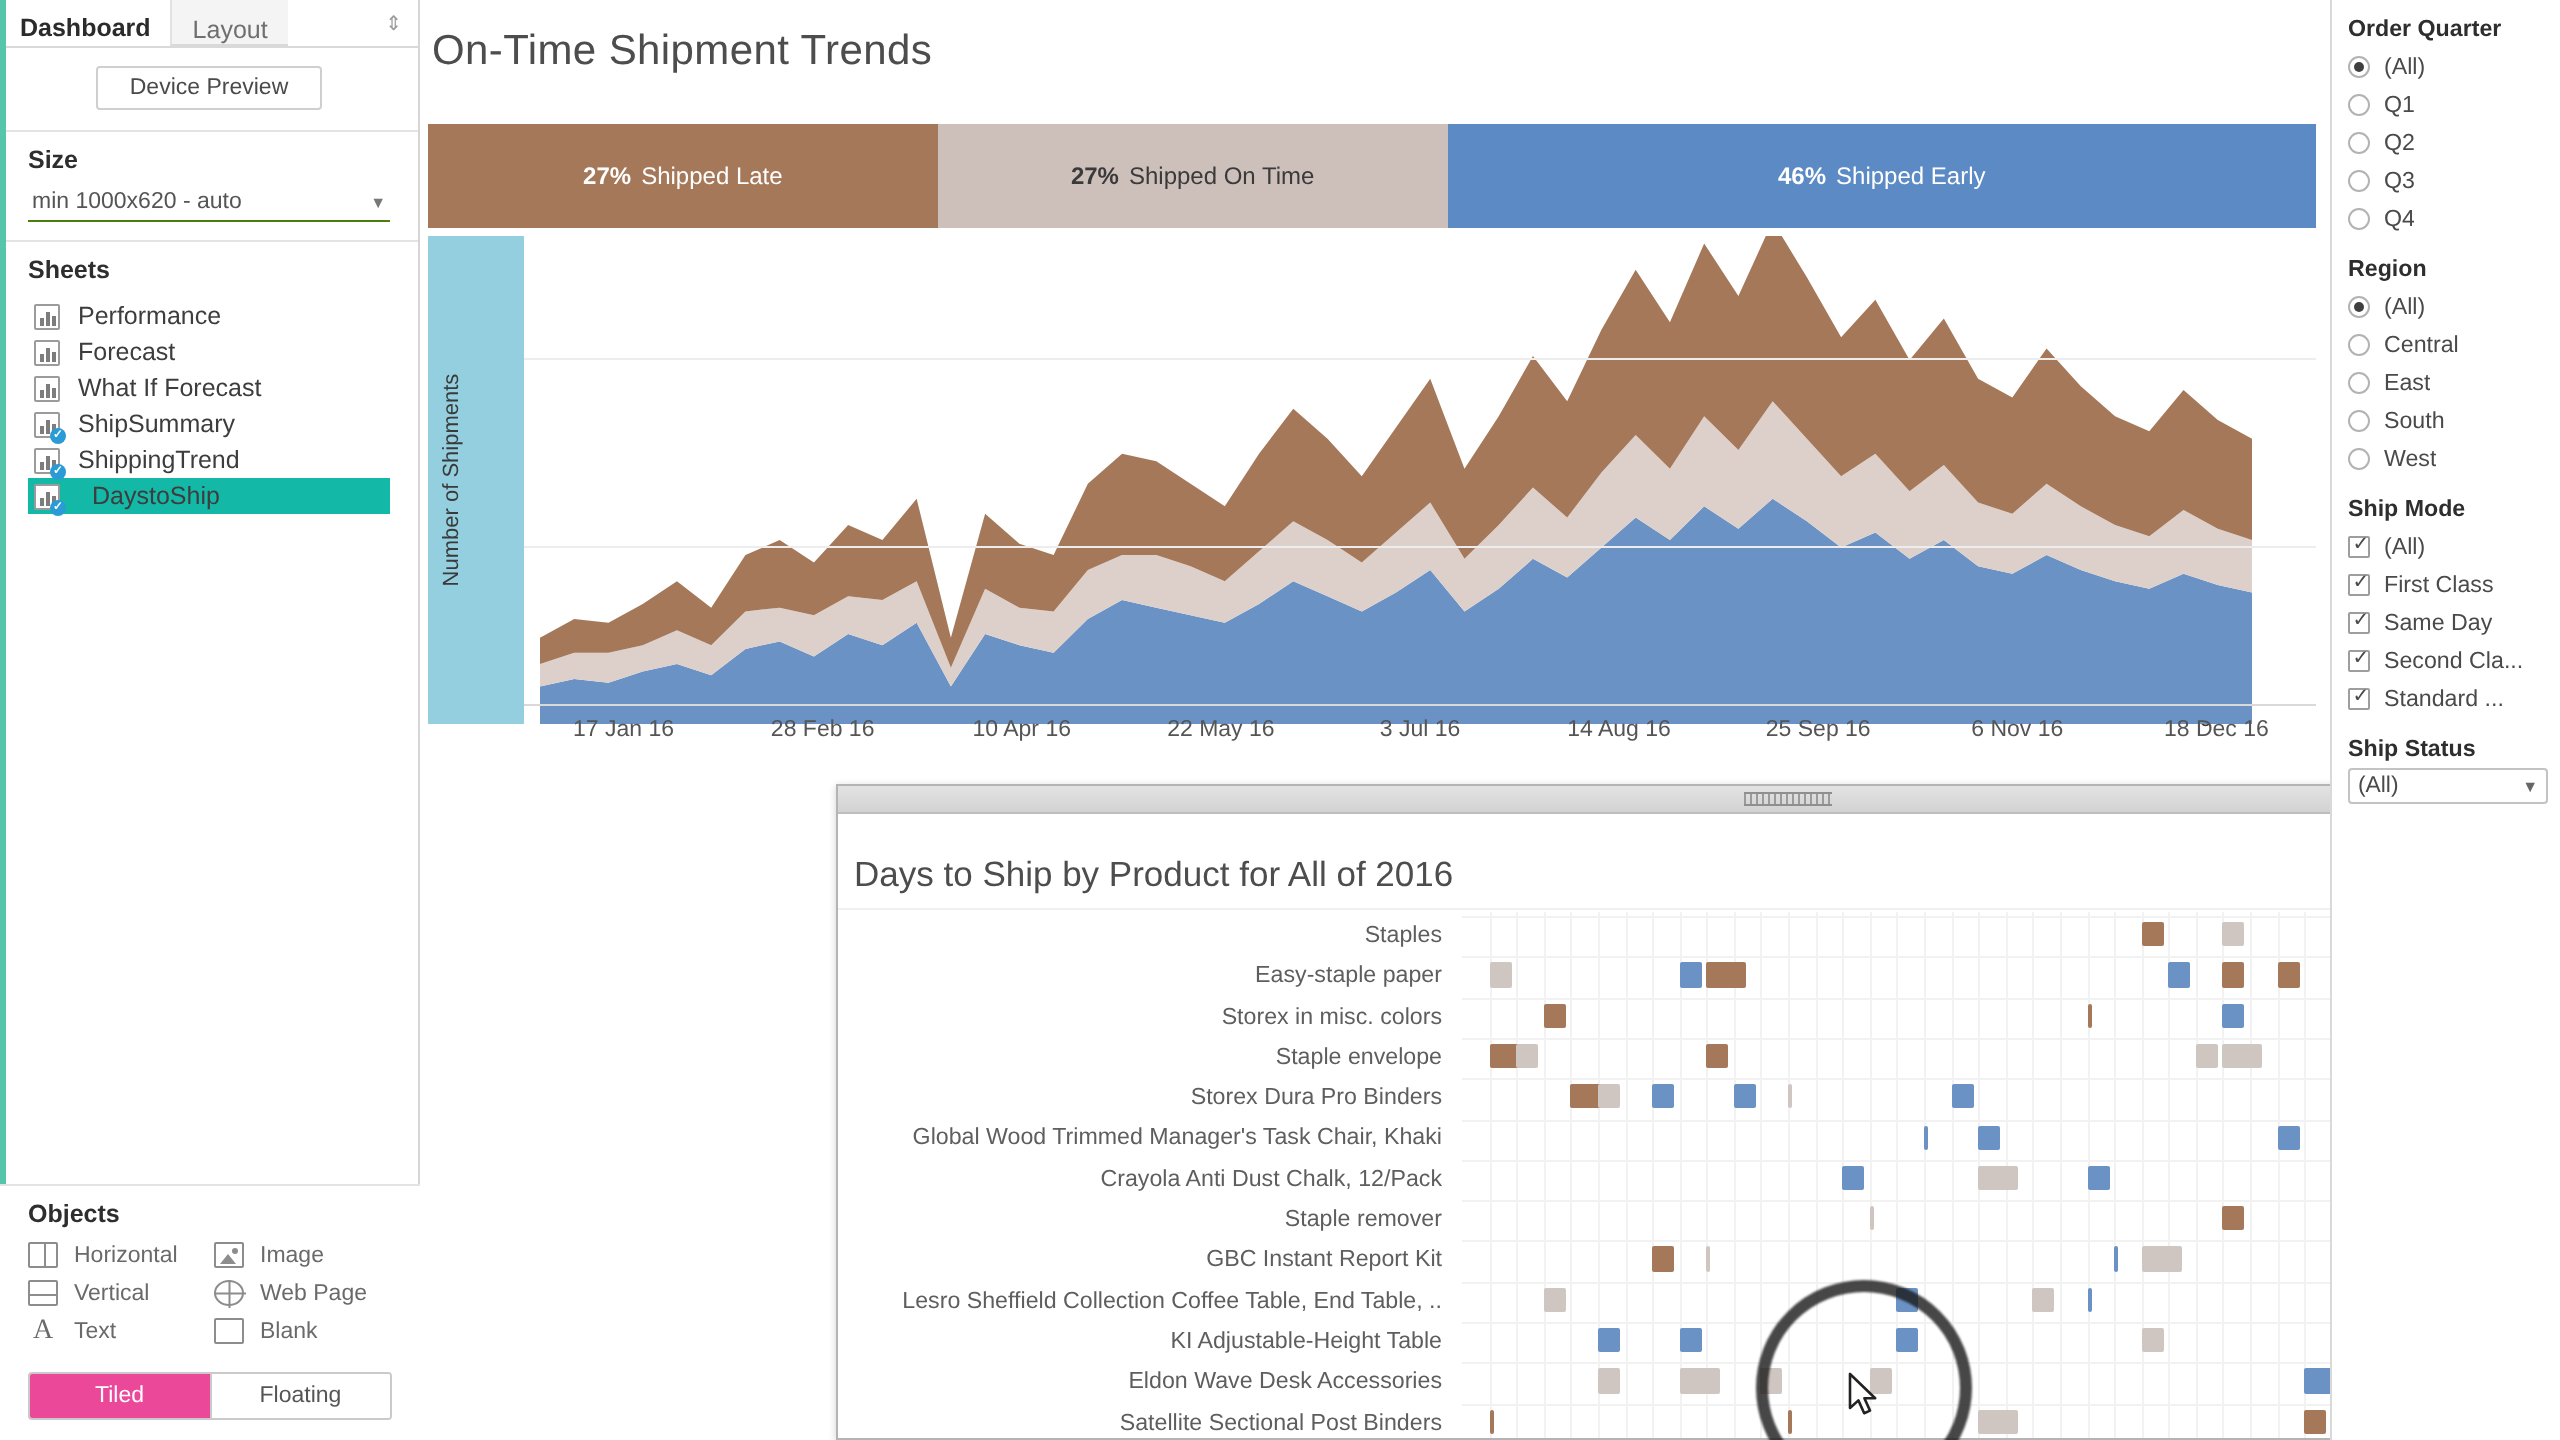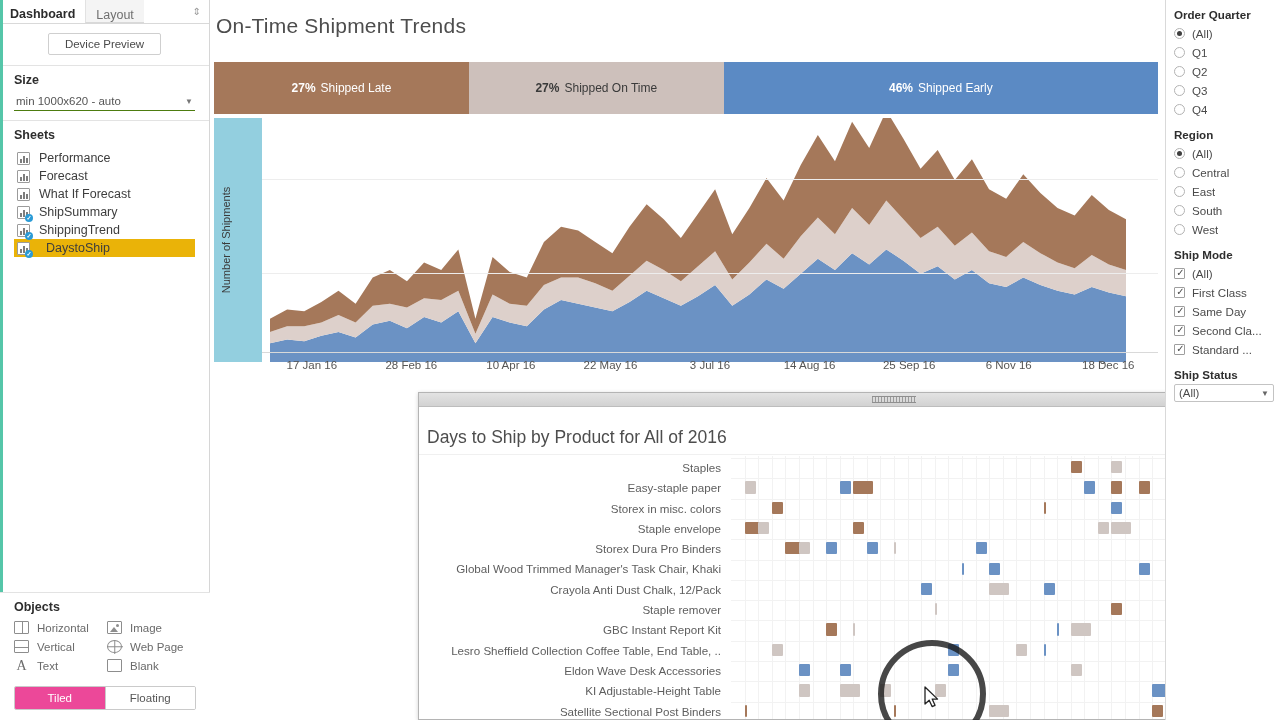--- a/index.html
+++ b/index.html
@@ -41,21 +41,21 @@
   .lp-sect-title { font-size:12.5px; font-weight:bold; color:#2e2e2e; margin-bottom:7px; }
 
   .size-select {
     display:flex; align-items:center; justify-content:space-between;
     font-size:11.5px; color:#555; border-bottom:1px solid #4d7c0f;
     padding:1px 2px 3px 2px;
   }
   .size-caret { font-size:8px; color:#777; }
 
   .sheet-row { display:flex; align-items:center; gap:9px; padding:2px 2px 2px 3px; cursor:default; }
-  .sheet-row.selected { background:#eab308;gap:16px; }
+  .sheet-row.selected { background:#14b8a6;gap:16px; }
   .sheet-label { font-size:12.5px; color:#3d3d3d; white-space:nowrap; }
   .sheet-icon { position:relative; width:13px; height:13px; flex:0 0 13px; }
   .sheet-icon .frame {
     position:absolute; inset:0; border:1px solid #9b9b9b; border-radius:1px; background:#fff;
   }
   .sheet-icon .b { position:absolute; bottom:2px; width:2px; background:#7d7d7d; }
   .sheet-icon .b1 { left:2.5px; height:4px; }
   .sheet-icon .b2 { left:5.5px; height:7px; }
   .sheet-icon .b3 { left:8.5px; height:5px; }
   .sheet-icon .chk {
@@ -400,22 +400,22 @@
               <div class="g-label">Staples</div>
               <div class="g-label">Easy-staple paper</div>
               <div class="g-label">Storex in misc. colors</div>
               <div class="g-label">Staple envelope</div>
               <div class="g-label">Storex Dura Pro Binders</div>
               <div class="g-label">Global Wood Trimmed Manager's Task Chair, Khaki</div>
               <div class="g-label">Crayola Anti Dust Chalk, 12/Pack</div>
               <div class="g-label">Staple remover</div>
               <div class="g-label">GBC Instant Report Kit</div>
               <div class="g-label">Lesro Sheffield Collection Coffee Table, End Table, ..</div>
+              <div class="g-label">KI Adjustable-Height Table</div>
               <div class="g-label">Eldon Wave Desk Accessories</div>
-              <div class="g-label">KI Adjustable-Height Table</div>
               <div class="g-label">Satellite Sectional Post Binders</div>
             </div>
           <div id="gantt-plot">
               <div class="g-vline" style="left: 13.587px;"></div>
               <div class="g-vline" style="left: 27.1739px;"></div>
               <div class="g-vline" style="left: 40.7609px;"></div>
               <div class="g-vline" style="left: 54.3478px;"></div>
               <div class="g-vline" style="left: 67.9348px;"></div>
               <div class="g-vline" style="left: 81.5217px;"></div>
               <div class="g-vline" style="left: 95.1087px;"></div>

